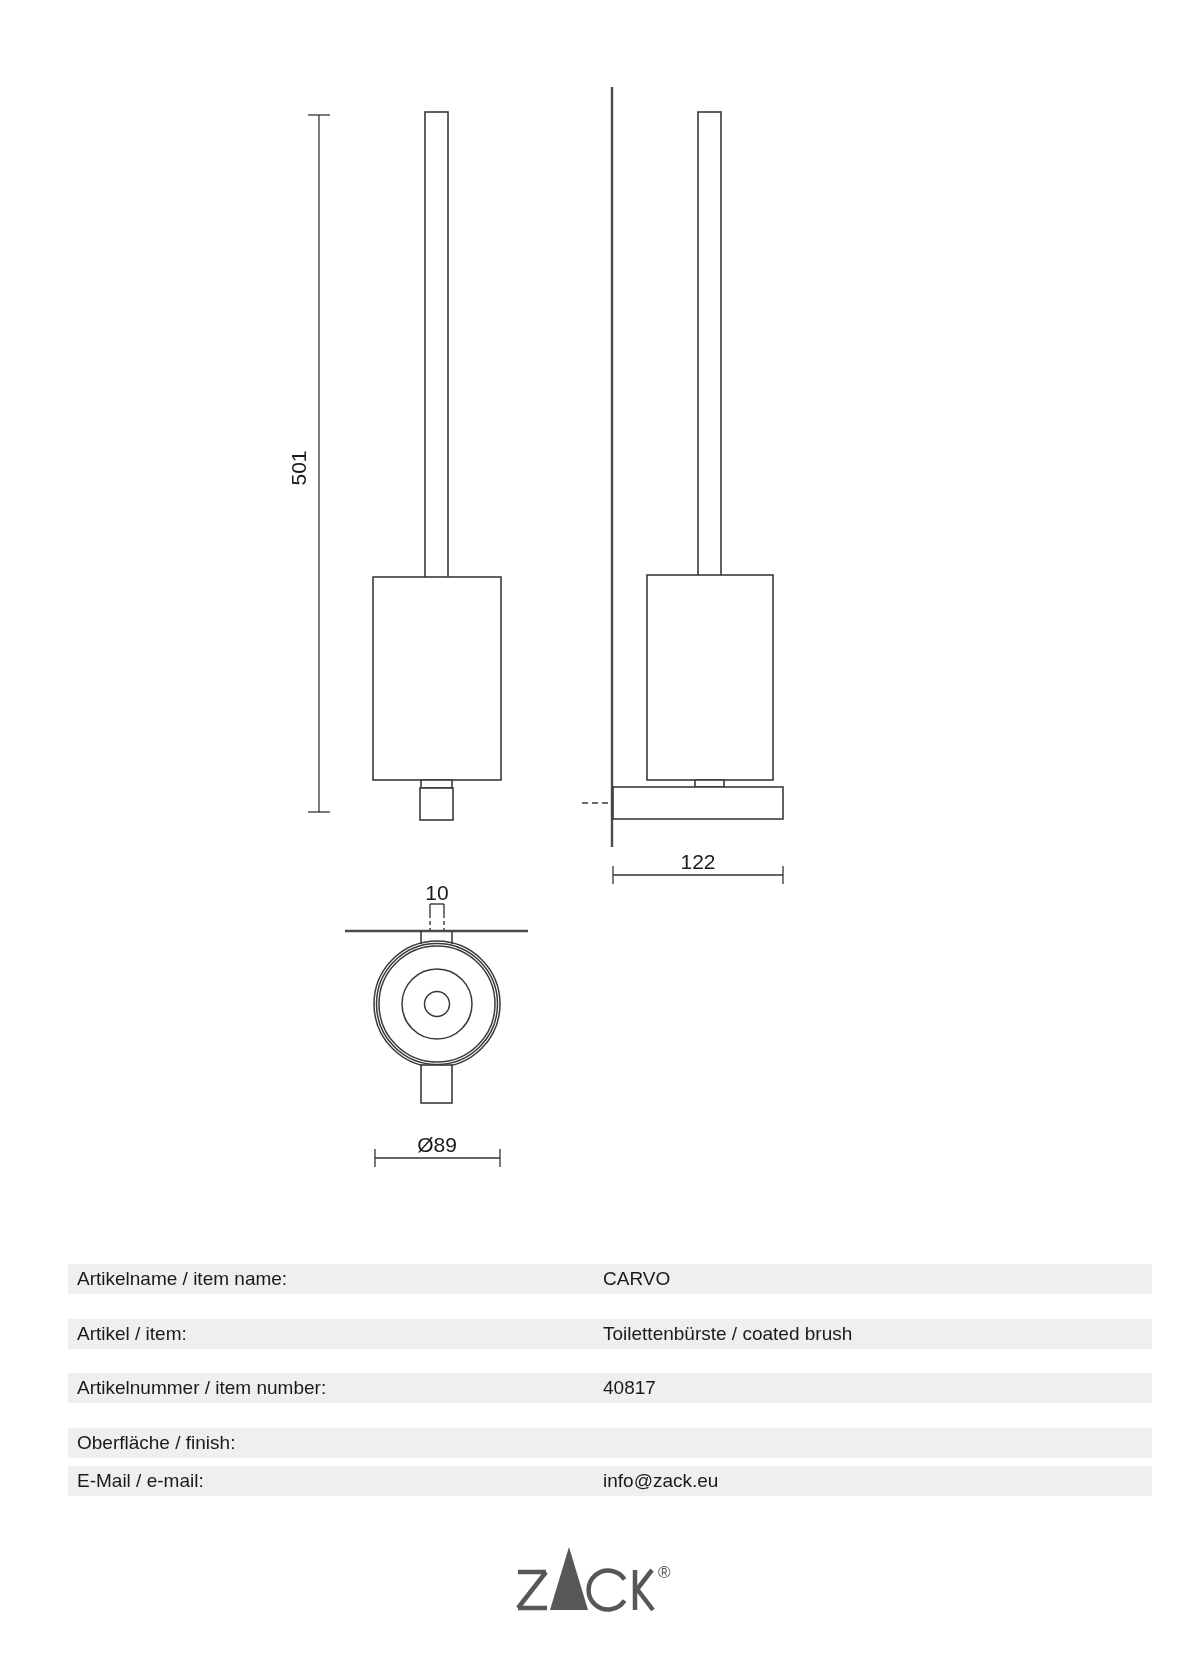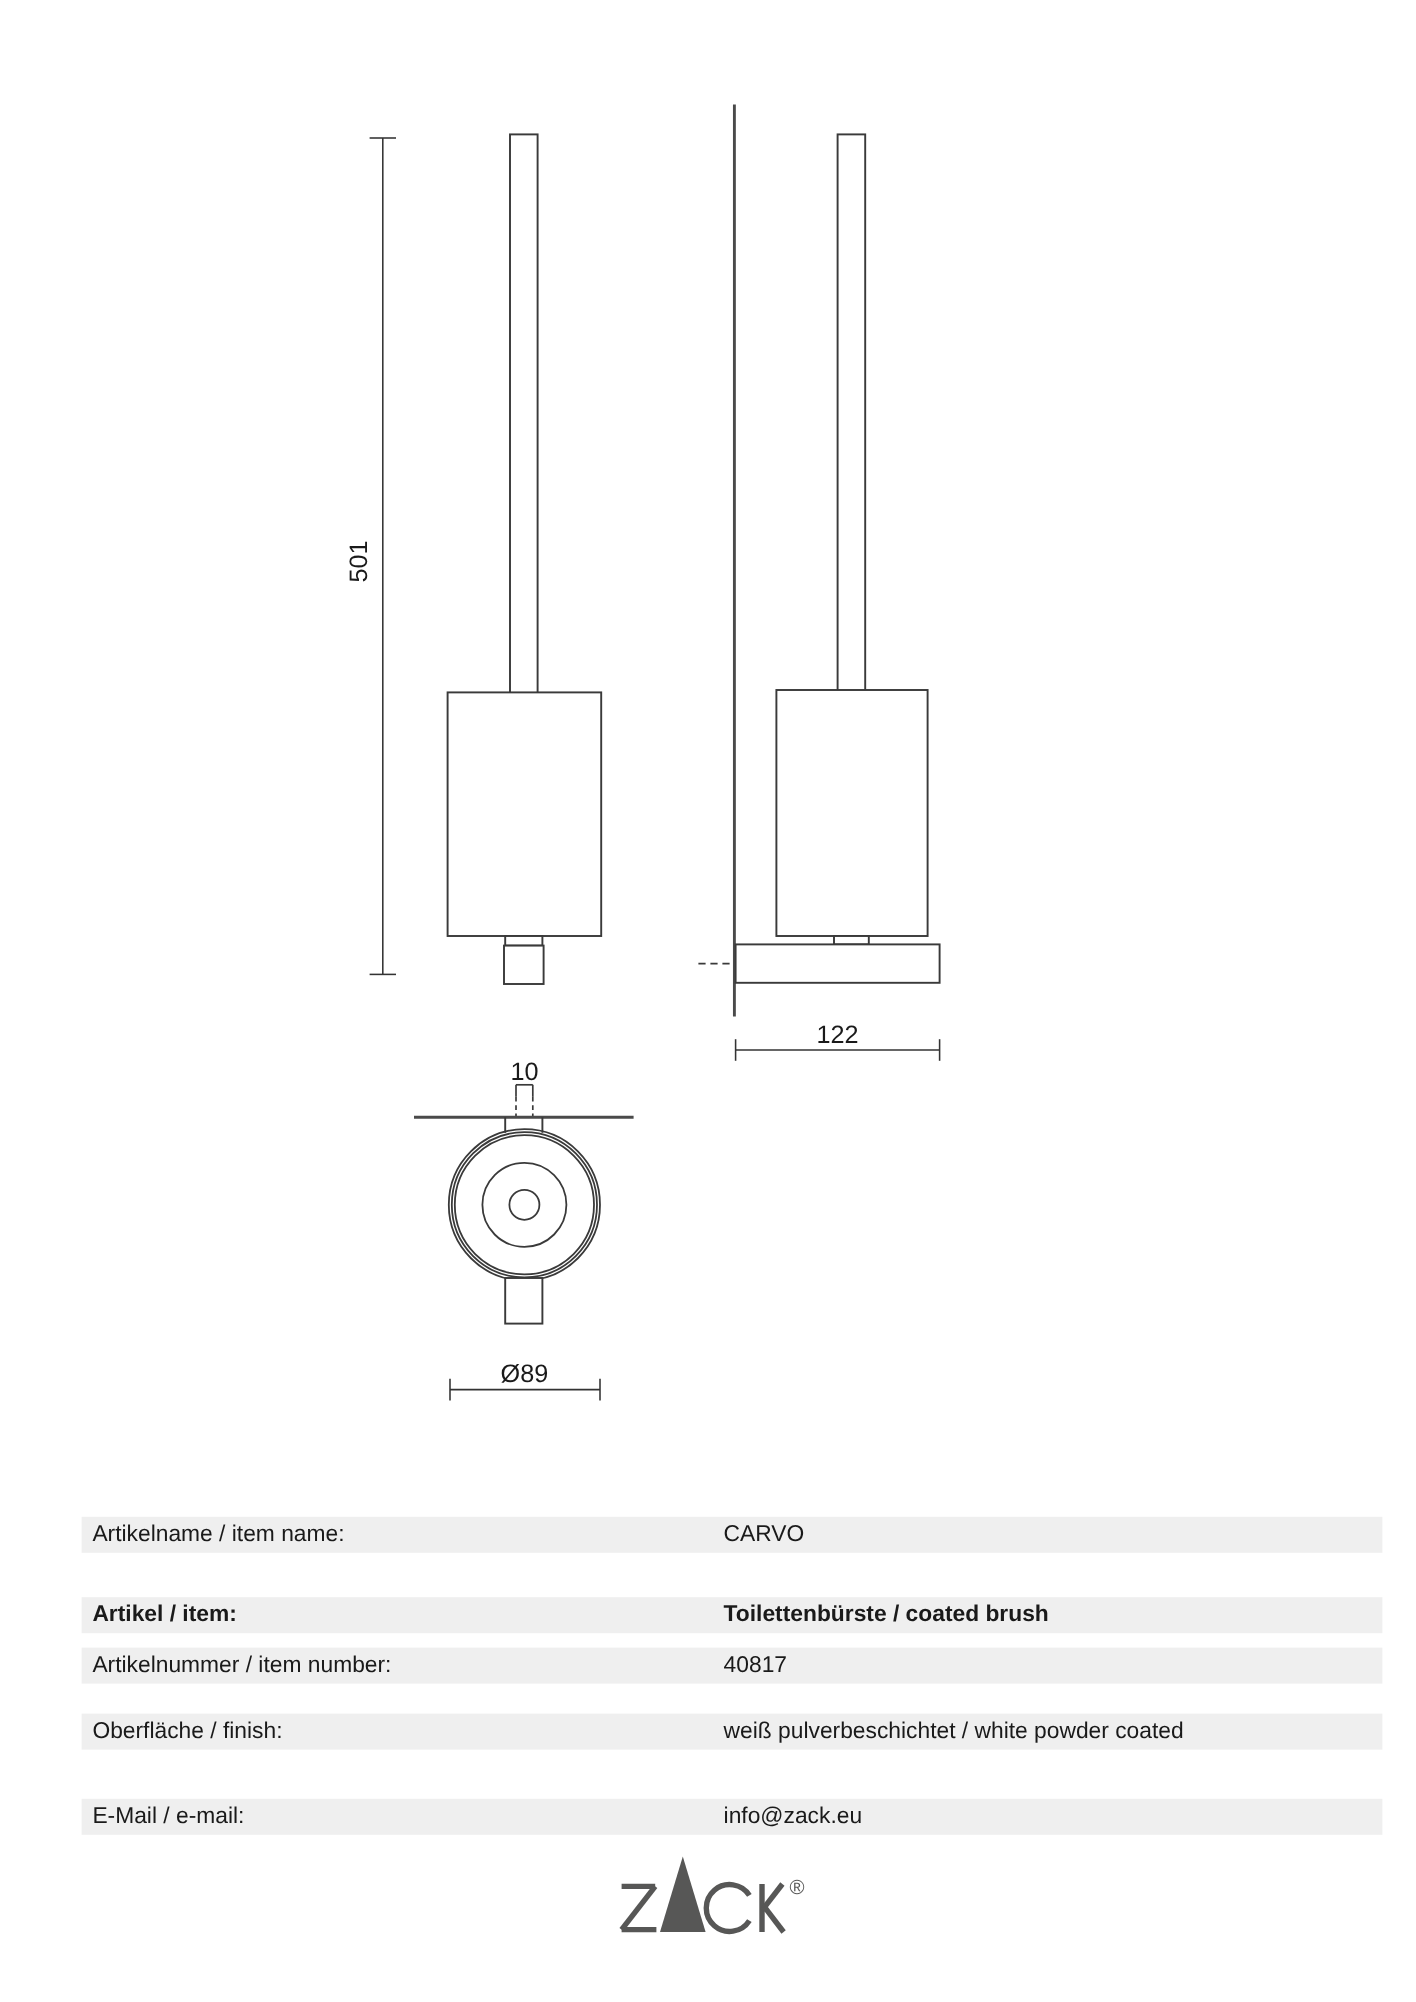--- a/index.html
+++ b/index.html
@@ -42,24 +42,24 @@
     position: absolute;
     left: 9px;
     white-space: nowrap;
   }
   .spec-row .value {
     position: absolute;
     left: 535px;
     white-space: nowrap;
   }
   .row-0 { top: 0px; }
-  .row-1 { top: 67px; font-weight: bold; }
+  .row-1 { top: 55px; }
   .row-2 { top: 109px; }
   .row-3 { top: 164px; }
-  .row-4 { top: 235px; }
+  .row-4 { top: 202px; }
   .logo-wrap {
     position: absolute;
     left: 505px;
     top: 1538px;
   }
 </style>
 </head>
 <body>
 
 <div class="page">
@@ -152,21 +152,20 @@
     <div class="spec-row row-1">
       <span class="label">Artikel / item:</span>
       <span class="value">Toilettenbürste / coated brush</span>
     </div>
     <div class="spec-row row-2">
       <span class="label">Artikelnummer / item number:</span>
       <span class="value">40817</span>
     </div>
     <div class="spec-row row-3">
       <span class="label">Oberfläche / finish:</span>
-      <span class="value">weiß pulverbeschichtet / white powder coated</span>
     </div>
     <div class="spec-row row-4">
       <span class="label">E-Mail / e-mail:</span>
       <span class="value">info@zack.eu</span>
     </div>
   </div>
 
   <div class="logo-wrap">
     <svg width="175" height="82" viewBox="0 0 175 82">
       <g stroke="#575756" stroke-width="4.5" fill="none">

